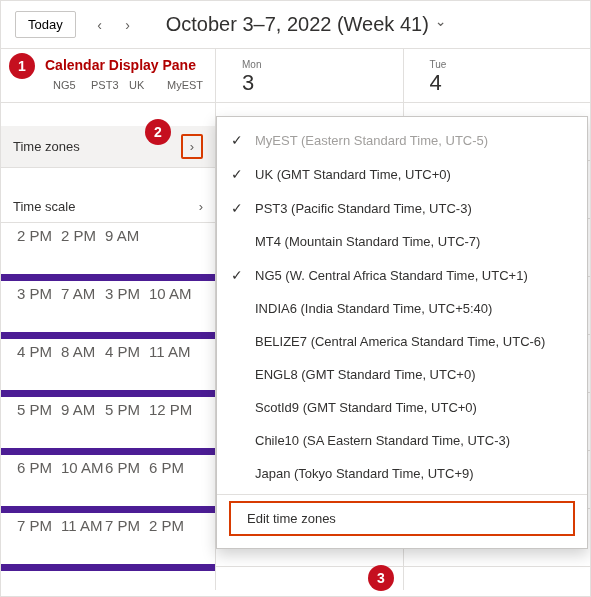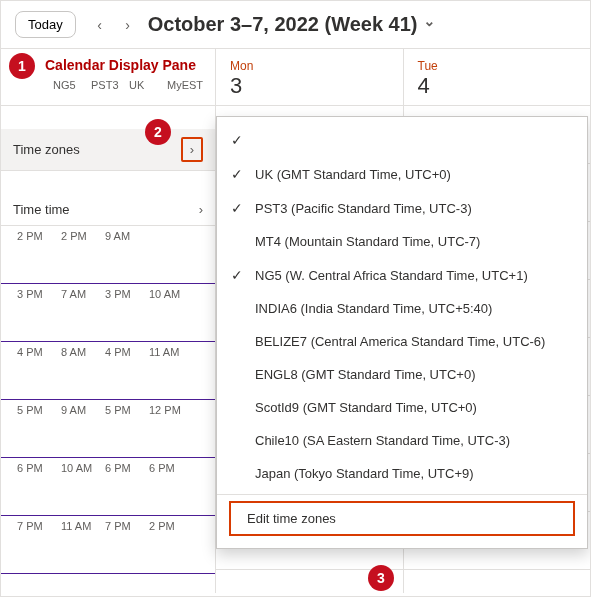--- a/index.html
+++ b/index.html
@@ -18,39 +18,40 @@
     display: flex;
     align-items: center;
     padding: 10px 14px 10px;
     gap: 8px;
   }
   .today-btn {
     border: 1px solid #c8c6c4;
     background: #fff;
     padding: 5px 12px;
     font-size: 13px;
-    border-radius: 8px;
+    border-radius: 2px;
     cursor: pointer;
   }
   .nav-arrows { display: flex; gap: 4px; margin-left: 4px; }
   .nav-arrow {
     width: 24px; height: 24px;
     display: flex; align-items: center; justify-content: center;
     color: #605e5c; cursor: pointer; font-size: 14px;
   }
   .date-range {
     display: flex; align-items: flex-start;
-    font-size: 20px; font-weight: 700;
-    cursor: pointer;
+    font-size: 20px; font-weight: 400;
+    margin-left: 18px; cursor: pointer;
   }
   .date-range .chev { margin-left: 6px; font-size: 14px; color: #605e5c; }
   .divider { border-top: 1px solid #e1dfdd; }
   .header-row {
     display: flex;
     border-bottom: 1px solid #e1dfdd;
+    gap: 12px;
   }
   .tz-headers {
     width: 215px;
     display: flex;
     flex-direction: column;
     padding: 6px 0 6px 0;
     border-right: 1px solid #e1dfdd;
   }
   .pane-label {
     color: #b00000;
@@ -65,21 +66,21 @@
     color: #605e5c;
     font-size: 11px;
     margin-left: 36px;
   }
   .tz-cols span { width: 44px; text-align: left; }
   .day-col {
     flex: 1;
     padding: 10px 14px 6px 14px;
     border-right: 1px solid #e1dfdd;
   }
-  .day-name { color: #c2410c; font-size: 12px; }
+  .day-name { color: #737373; font-size: 10px; }
   .day-num { font-size: 22px; font-weight: 400; }
   .grid {
     display: flex;
     height: calc(100% - 108px);
   }
   .left-pane {
     width: 215px;
     border-right: 1px solid #e1dfdd;
     position: relative;
   }
@@ -97,23 +98,23 @@
   .config-row.hover { background: #f3f2f1; }
   .config-row .chev { color: #605e5c; font-size: 13px;}
   .chev-box {
     border: 2px solid #d83b01;
     padding: 3px 7px;
     border-radius: 2px;
   }
   .time-grid-row {
     display: flex;
     height: 58px;
-    border-bottom: 1px solid #4c1d95;
+    border-bottom: 7px solid #4c1d95;
     color: #605e5c;
-    font-size: 11px;
+    font-size: 15px;
     padding: 4px 10px 0 16px;
   }
   .time-grid-row span { width: 44px; text-align: left; }
   .main-cols { flex: 1; display: flex; }
   .main-col { flex:1; border-right: 1px solid #e1dfdd; }
   .hour-cell { height:58px; border-bottom:1px solid #e1dfdd;}
   
   .dropdown {
     position: absolute;
     top: 115px;
@@ -209,21 +210,21 @@
   </div>
 </div>
 
 <div class="grid">
   <div class="left-pane">
     <div class="config-row hover">
       <span>Time zones</span>
       <span class="chev chev-box">›</span>
     </div>
     <div class="config-row">
-      <span>Time time</span>
+      <span>Time scale</span>
       <span class="chev">›</span>
     </div>
     <div id="time-rows">
         <div class="time-grid-row">
           <span>2 PM</span>
           <span>2 PM</span>
           <span>9 AM</span>
         </div>
         <div class="time-grid-row">
           <span>3 PM</span>
@@ -277,20 +278,21 @@
         <div class="hour-cell"></div>
         <div class="hour-cell"></div>
         <div class="hour-cell"></div>
       </div>
   </div>
 </div>
 
 <div class="dropdown" id="dropdown">
     <div class="dd-item disabled">
       <span class="check">✓</span>
+      <span>MyEST (Eastern Standard Time, UTC-5)</span>
     </div>
     <div class="dd-item">
       <span class="check">✓</span>
       <span>UK (GMT Standard Time, UTC+0)</span>
     </div>
     <div class="dd-item">
       <span class="check">✓</span>
       <span>PST3 (Pacific Standard Time, UTC-3)</span>
     </div>
     <div class="dd-item">

